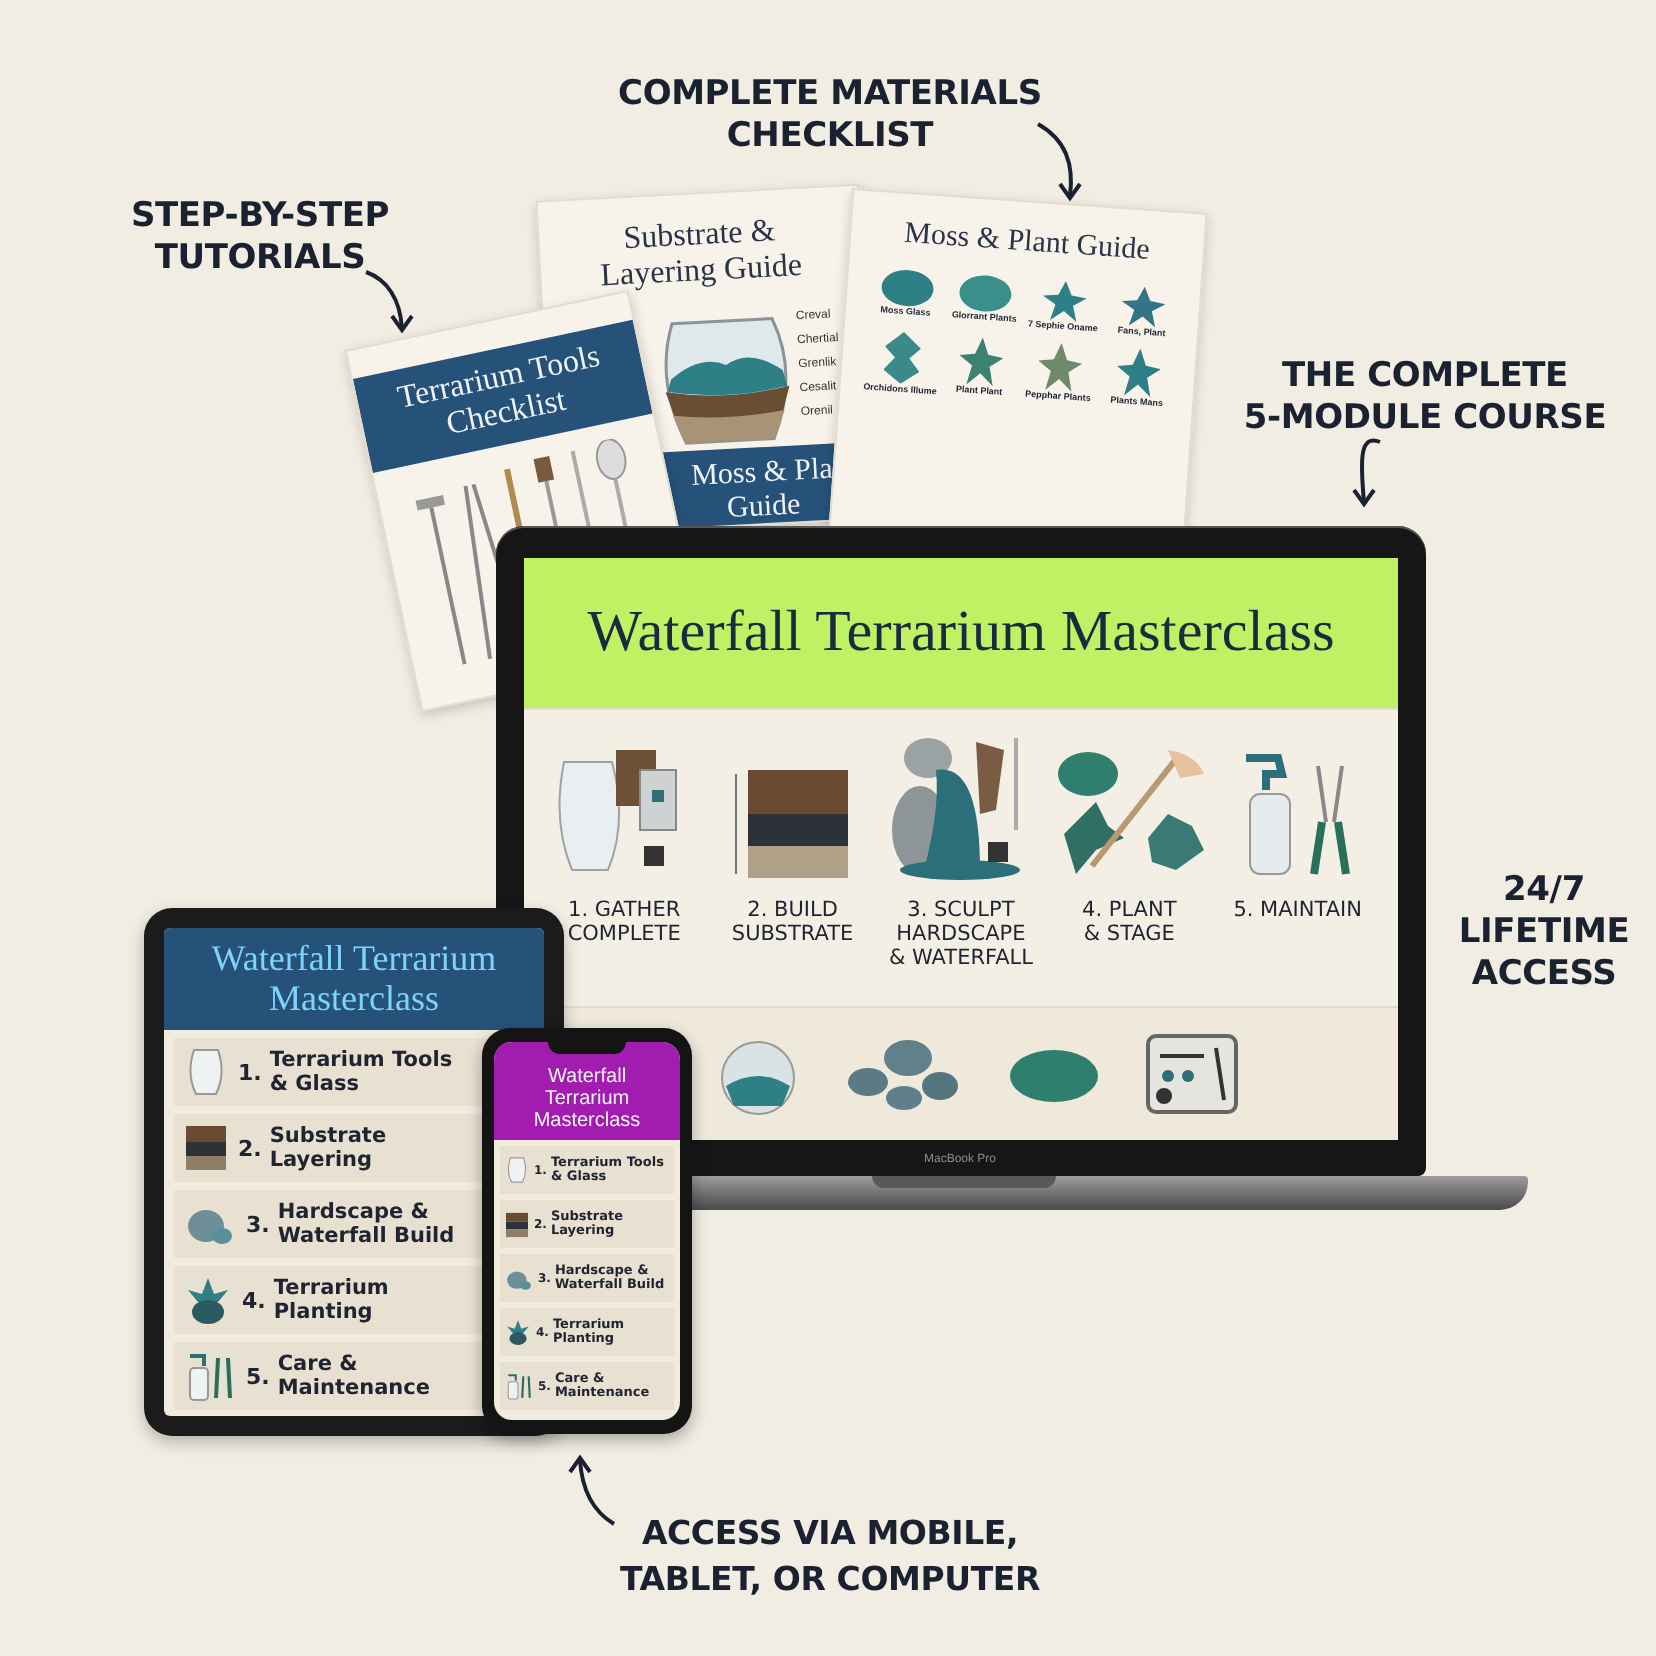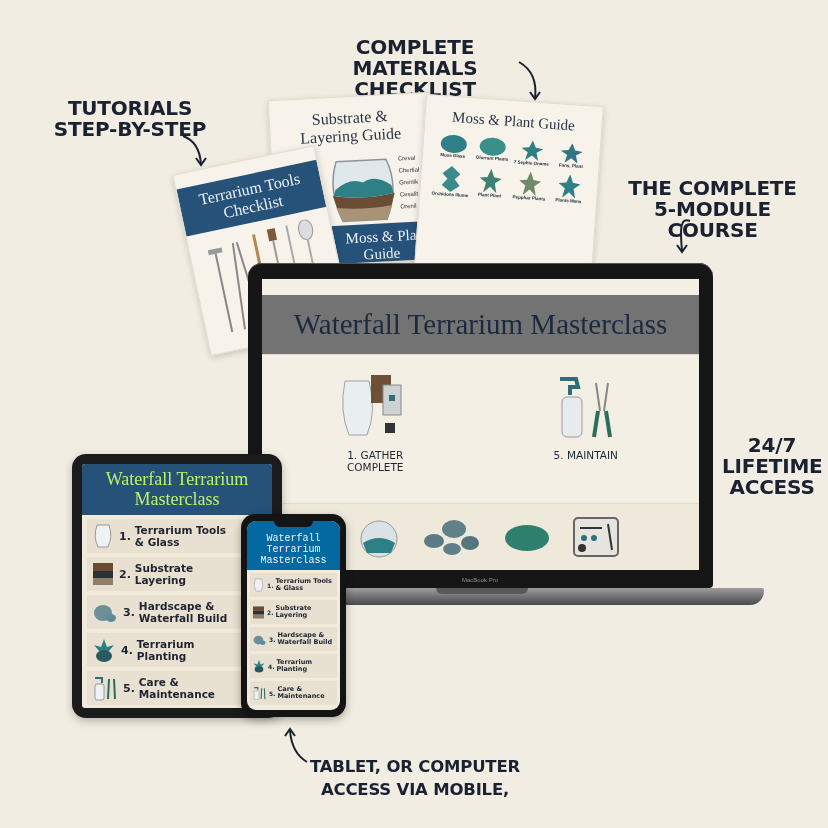--- a/index.html
+++ b/index.html
@@ -7,21 +7,21 @@
   body {
     background: #f2ede2;
     position: relative;
     font-family: "Liberation Sans", sans-serif;
     color: #1c2433;
   }
   .callout {
     position: absolute;
     font-family: "DejaVu Sans", sans-serif;
     font-weight: bold;
-    font-size: 20px;
+    font-size: 17px;
     line-height: 21px;
     text-align: center;
     color: #1a2130;
     letter-spacing: -0.2px;
   }
   .arrow { position: absolute; }
 
   
   .doc {
     position: absolute;
@@ -52,25 +52,24 @@
     box-shadow: 0 1px 0 #555 inset;
   }
   .laptop-screen {
     position: absolute;
     left: 262px; top: 279px;
     width: 437px; height: 291px;
     background: #f4efe4;
     overflow: hidden;
   }
   .laptop-header {
-    height: 60px;
-    background: #737373;
+    height: 76px;
+    background: #bef264;
     display: flex; align-items: center; justify-content: center;
     border-bottom: 1px solid #e2dbcb;
-    margin-top: 16px;
   }
   .laptop-title {
     font-family: "Liberation Serif", serif;
     font-size: 29px;
     color: #1c2a40;
   }
   .modules {
     display: flex;
     justify-content: space-around;
     padding: 14px 8px 0;
@@ -114,21 +113,21 @@
     width: 210px; height: 264px;
     background: #1b1b1b;
     border-radius: 14px;
     box-shadow: 0 3px 8px rgba(0,0,0,0.25);
   }
   .tablet-screen {
     position: absolute; left: 10px; top: 10px; right: 10px; bottom: 10px;
     background: #f1ebde; overflow: hidden; border-radius: 3px;
   }
   .tablet-header {
-    background: #26527a; color: #bef264;
+    background: #26527a; color: #7dd3fc;
     font-family: "Liberation Serif", serif;
     font-size: 18px; line-height: 20px; text-align: center;
     padding: 5px 0 6px;
   }
   .t-item {
     display: flex; align-items: center;
     margin: 4px 5px; height: 34px;
     background: #e8e0d0; padding-left: 6px;
   }
   .t-num { font-family: "DejaVu Sans", sans-serif; font-weight: bold; font-size: 11px; margin: 0 4px 0 6px; color:#1e2431;}
@@ -143,22 +142,22 @@
   }
   .phone-screen {
     position: absolute; left: 6px; top: 7px; right: 6px; bottom: 7px;
     background: #f1ebde; border-radius: 9px; overflow: hidden;
   }
   .phone-notch {
     position: absolute; left: 33px; top: 6px; width: 39px; height: 7px;
     background: #141414; border-radius: 0 0 6px 6px; z-index: 2;
   }
   .phone-header {
-    background: #0369a1; color: #f0f3f6;
-    font-family: Liberation Mono, monospace;
+    background: #a21caf; color: #f0f3f6;
+    font-family: Liberation Sans, sans-serif;
     font-size: 10px; line-height: 11px; text-align: center;
     padding: 12px 0 4px;
   }
   .p-item {
     display: flex; align-items: center;
     margin: 3px 3px; height: 24px;
     background: #e8e0d0; padding-left: 3px;
   }
   .p-num { font-family: "DejaVu Sans", sans-serif; font-weight: bold; font-size: 6px; margin: 0 2px 0 3px; }
   .p-label { font-family: "DejaVu Sans", sans-serif; font-weight: bold; font-size: 6.5px; line-height: 7.5px; color:#1e2431;}
@@ -169,22 +168,22 @@
 <div class="callout" style="left:300px; top:37px; width:230px;">
   <div>COMPLETE MATERIALS</div>
   <div>CHECKLIST</div>
 </div>
 <svg class="arrow" style="left:515px; top:58px;" width="30" height="45" viewBox="0 0 30 45">
   <path d="M4 4 C 18 12, 22 24, 20 40" stroke="#1a2130" stroke-width="2" fill="none"></path>
   <path d="M15 34 L20 41 L25 34" stroke="#1a2130" stroke-width="2" fill="none"></path>
 </svg>
 
 <div class="callout" style="left:50px; top:98px; width:160px;">
+  <div>STEP-BY-STEP</div>
   <div>TUTORIALS</div>
-  <div>STEP-BY-STEP</div>
 </div>
 <svg class="arrow" style="left:180px; top:130px;" width="30" height="40" viewBox="0 0 30 40">
   <path d="M3 6 C 14 10, 20 20, 21 34" stroke="#1a2130" stroke-width="2" fill="none"></path>
   <path d="M16 28 L21 35 L26 28" stroke="#1a2130" stroke-width="2" fill="none"></path>
 </svg>
 
 <div class="callout" style="left:615px; top:160px; width:195px;margin-top:18px;">
   <div>THE COMPLETE</div>
   <div>5-MODULE COURSE</div>
 </div>
@@ -197,22 +196,22 @@
   <div>24/7</div>
   <div>LIFETIME</div>
   <div>ACCESS</div>
 </div>
 
 <svg class="arrow" style="left:283px; top:724px;" width="30" height="42" viewBox="0 0 30 42">
   <path d="M24 38 C 14 32, 8 22, 7 6" stroke="#1a2130" stroke-width="2" fill="none"></path>
   <path d="M2 12 L7 5 L12 12" stroke="#1a2130" stroke-width="2" fill="none"></path>
 </svg>
 <div class="callout" style="left:300px; top:755px; width:230px; font-size:16.5px; line-height:23px;">
+  <div>ACCESS VIA MOBILE,</div>
   <div>TABLET, OR COMPUTER</div>
-  <div>ACCESS VIA MOBILE,</div>
 </div>
 
 <div class="doc" style="left:272px; top:96px; width:162px; height:168px; transform:rotate(-3deg);">
   <div class="doc-title" style="font-size:16px; line-height:18px; padding-top:12px;">
     <div>Substrate &amp;</div>
     <div>Layering Guide</div>
   </div>
   <svg width="75" height="72" viewBox="0 0 75 72" style="position:absolute; left:52px; top:58px;">
     <path d="M12 6 H62 Q74 34 60 66 H16 Q2 34 12 6 Z" fill="#dfe8ea" stroke="#8a9498" stroke-width="1.5"></path>
     <path d="M7 40 Q37 46 69 40 L64 56 H12 Z" fill="#6b4d34"></path>
@@ -301,20 +300,67 @@
           <path d="M6 10 H30 Q38 40 28 64 H10 Q0 40 6 10Z" fill="#e9eef0" stroke="#9aa4a8"></path>
           <rect x="32" y="4" width="20" height="28" fill="#6e5036"></rect>
           <rect x="44" y="14" width="18" height="30" fill="#cfd2d3" stroke="#888"></rect>
           <rect x="50" y="24" width="6" height="6" fill="#2f6f78"></rect>
           <rect x="46" y="52" width="10" height="10" fill="#333"></rect>
         </svg>
       </div>
       <div class="module-label">
         <div>1. GATHER</div>
         <div>COMPLETE</div>
+      </div>
+    </div>
+    <div class="module">
+      <div class="module-icon">
+        <svg width="64" height="60" viewBox="0 0 64 60">
+          <path d="M4 6 L4 56" stroke="#777" stroke-width="1"></path>
+          <rect x="10" y="4" width="50" height="22" fill="#6b4a32"></rect>
+          <rect x="10" y="26" width="50" height="16" fill="#2c3238"></rect>
+          <rect x="10" y="42" width="50" height="16" fill="#b0a088"></rect>
+        </svg>
+      </div>
+      <div class="module-label">
+        <div>2. BUILD</div>
+        <div>SUBSTRATE</div>
+      </div>
+    </div>
+    <div class="module">
+      <div class="module-icon">
+        <svg width="80" height="76" viewBox="0 0 80 76">
+          <ellipse cx="20" cy="50" rx="14" ry="22" fill="#8d9598"></ellipse>
+          <ellipse cx="24" cy="14" rx="12" ry="10" fill="#9aa2a5"></ellipse>
+          <path d="M28 20 Q50 16 50 70 H22 Q30 40 28 20Z" fill="#2a6f7a"></path>
+          <path d="M48 6 L62 10 L58 40 L50 42 Z" fill="#7a5c44"></path>
+          <ellipse cx="40" cy="70" rx="30" ry="5" fill="#2a6f7a"></ellipse>
+          <rect x="54" y="56" width="10" height="10" fill="#333"></rect>
+          <path d="M68 4 V50" stroke="#aaa" stroke-width="2"></path>
+        </svg>
+      </div>
+      <div class="module-label">
+        <div>3. SCULPT</div>
+        <div>HARDSCAPE</div>
+        <div>&amp; WATERFALL</div>
+      </div>
+    </div>
+    <div class="module">
+      <div class="module-icon">
+        <svg width="78" height="70" viewBox="0 0 78 70">
+          <ellipse cx="18" cy="16" rx="15" ry="11" fill="#2f7f6e"></ellipse>
+          <path d="M6 46 L14 38 L22 30 L28 42 L36 48 L22 54 L12 66Z" fill="#2f6f66"></path>
+          <path d="M48 48 L58 36 L70 42 L76 54 L62 64 L50 60Z" fill="#3a7a74"></path>
+          <line x1="20" y1="62" x2="64" y2="6" stroke="#b89a72" stroke-width="3"></line>
+          <path d="M58 4 Q72 6 76 16 L64 18 Z" fill="#e6c2a0"></path>
+        </svg>
+      </div>
+      <div class="module-label">
+        <div>4. PLANT</div>
+        <div>&amp; STAGE</div>
       </div>
     </div>
     <div class="module">
       <div class="module-icon">
         <svg width="60" height="70" viewBox="0 0 60 70">
           <path d="M4 8 H20 L22 16 H14 V24" stroke="#2a6f7a" stroke-width="4" fill="none"></path>
           <rect x="6" y="26" width="20" height="40" rx="5" fill="#e6ecee" stroke="#999"></rect>
           <path d="M40 12 L44 40 M52 12 L48 40" stroke="#888" stroke-width="2"></path>
           <path d="M42 40 L38 66 M50 40 L54 66" stroke="#2a6f5a" stroke-width="4"></path>
         </svg>

